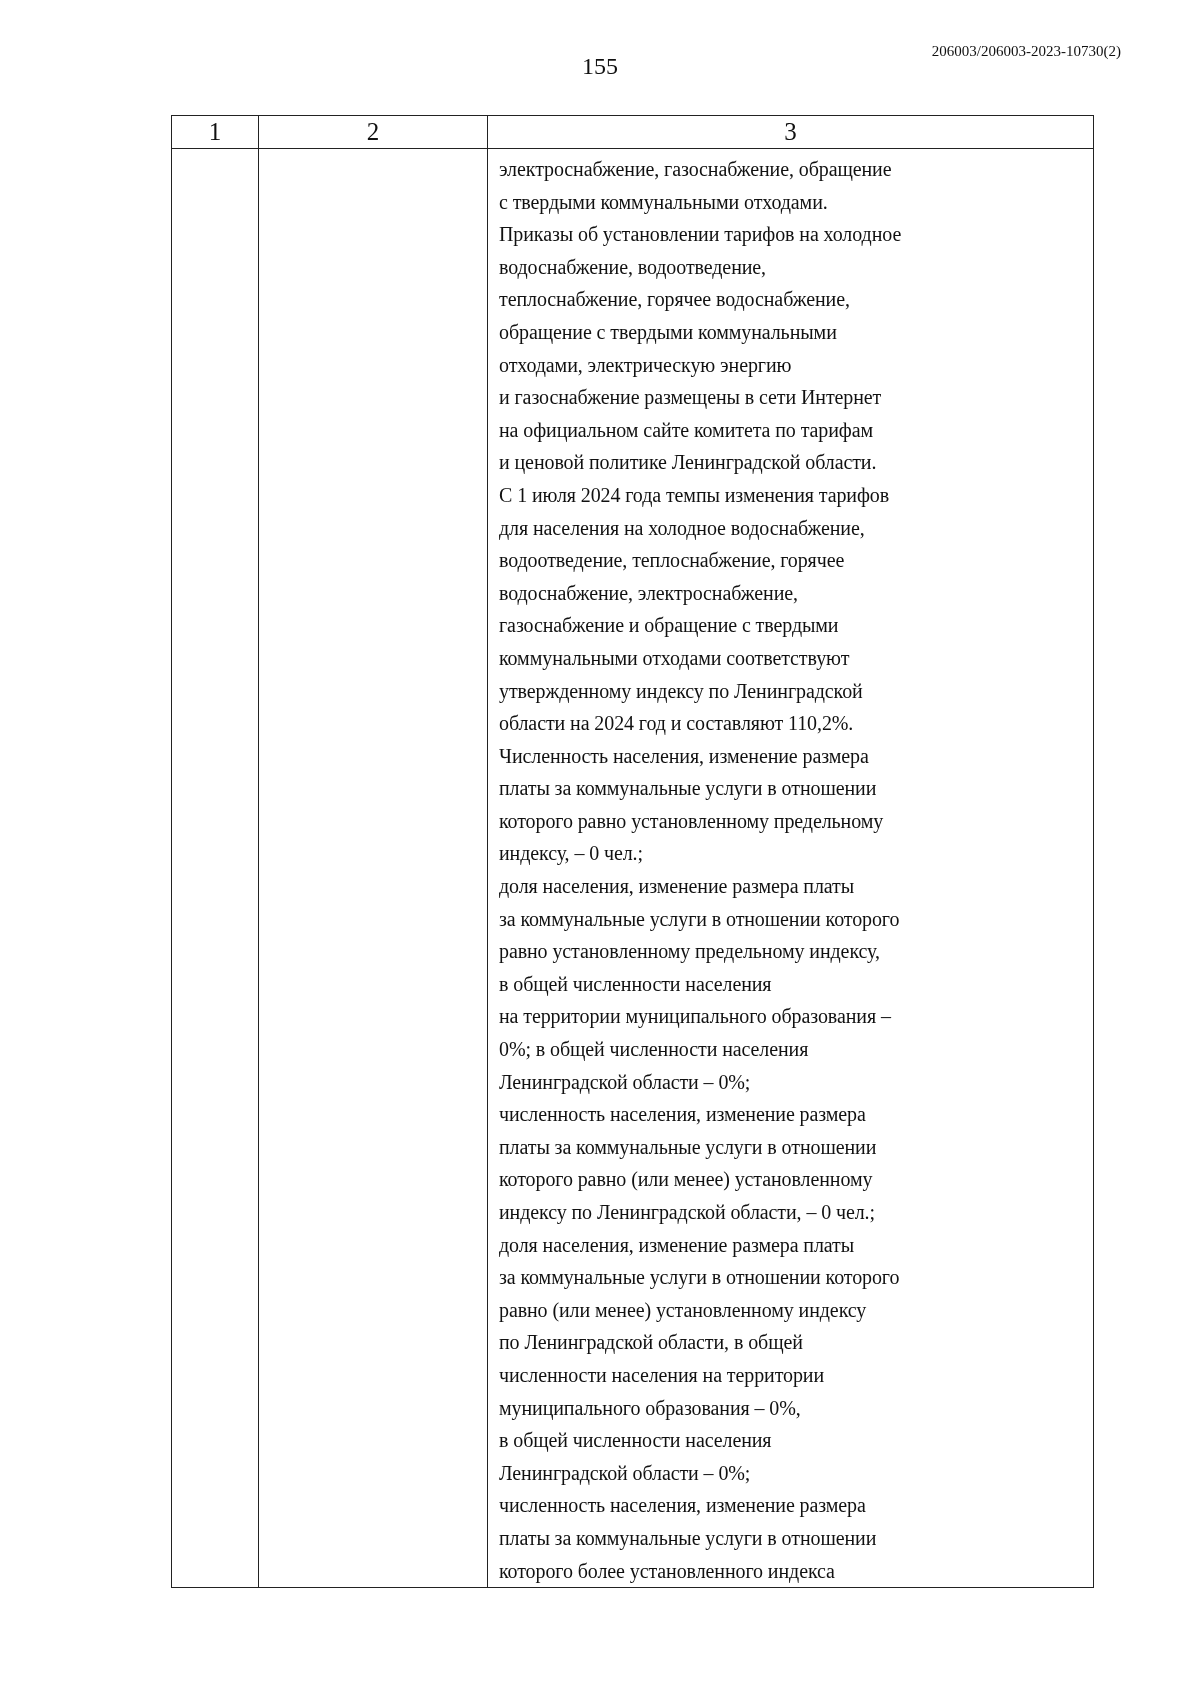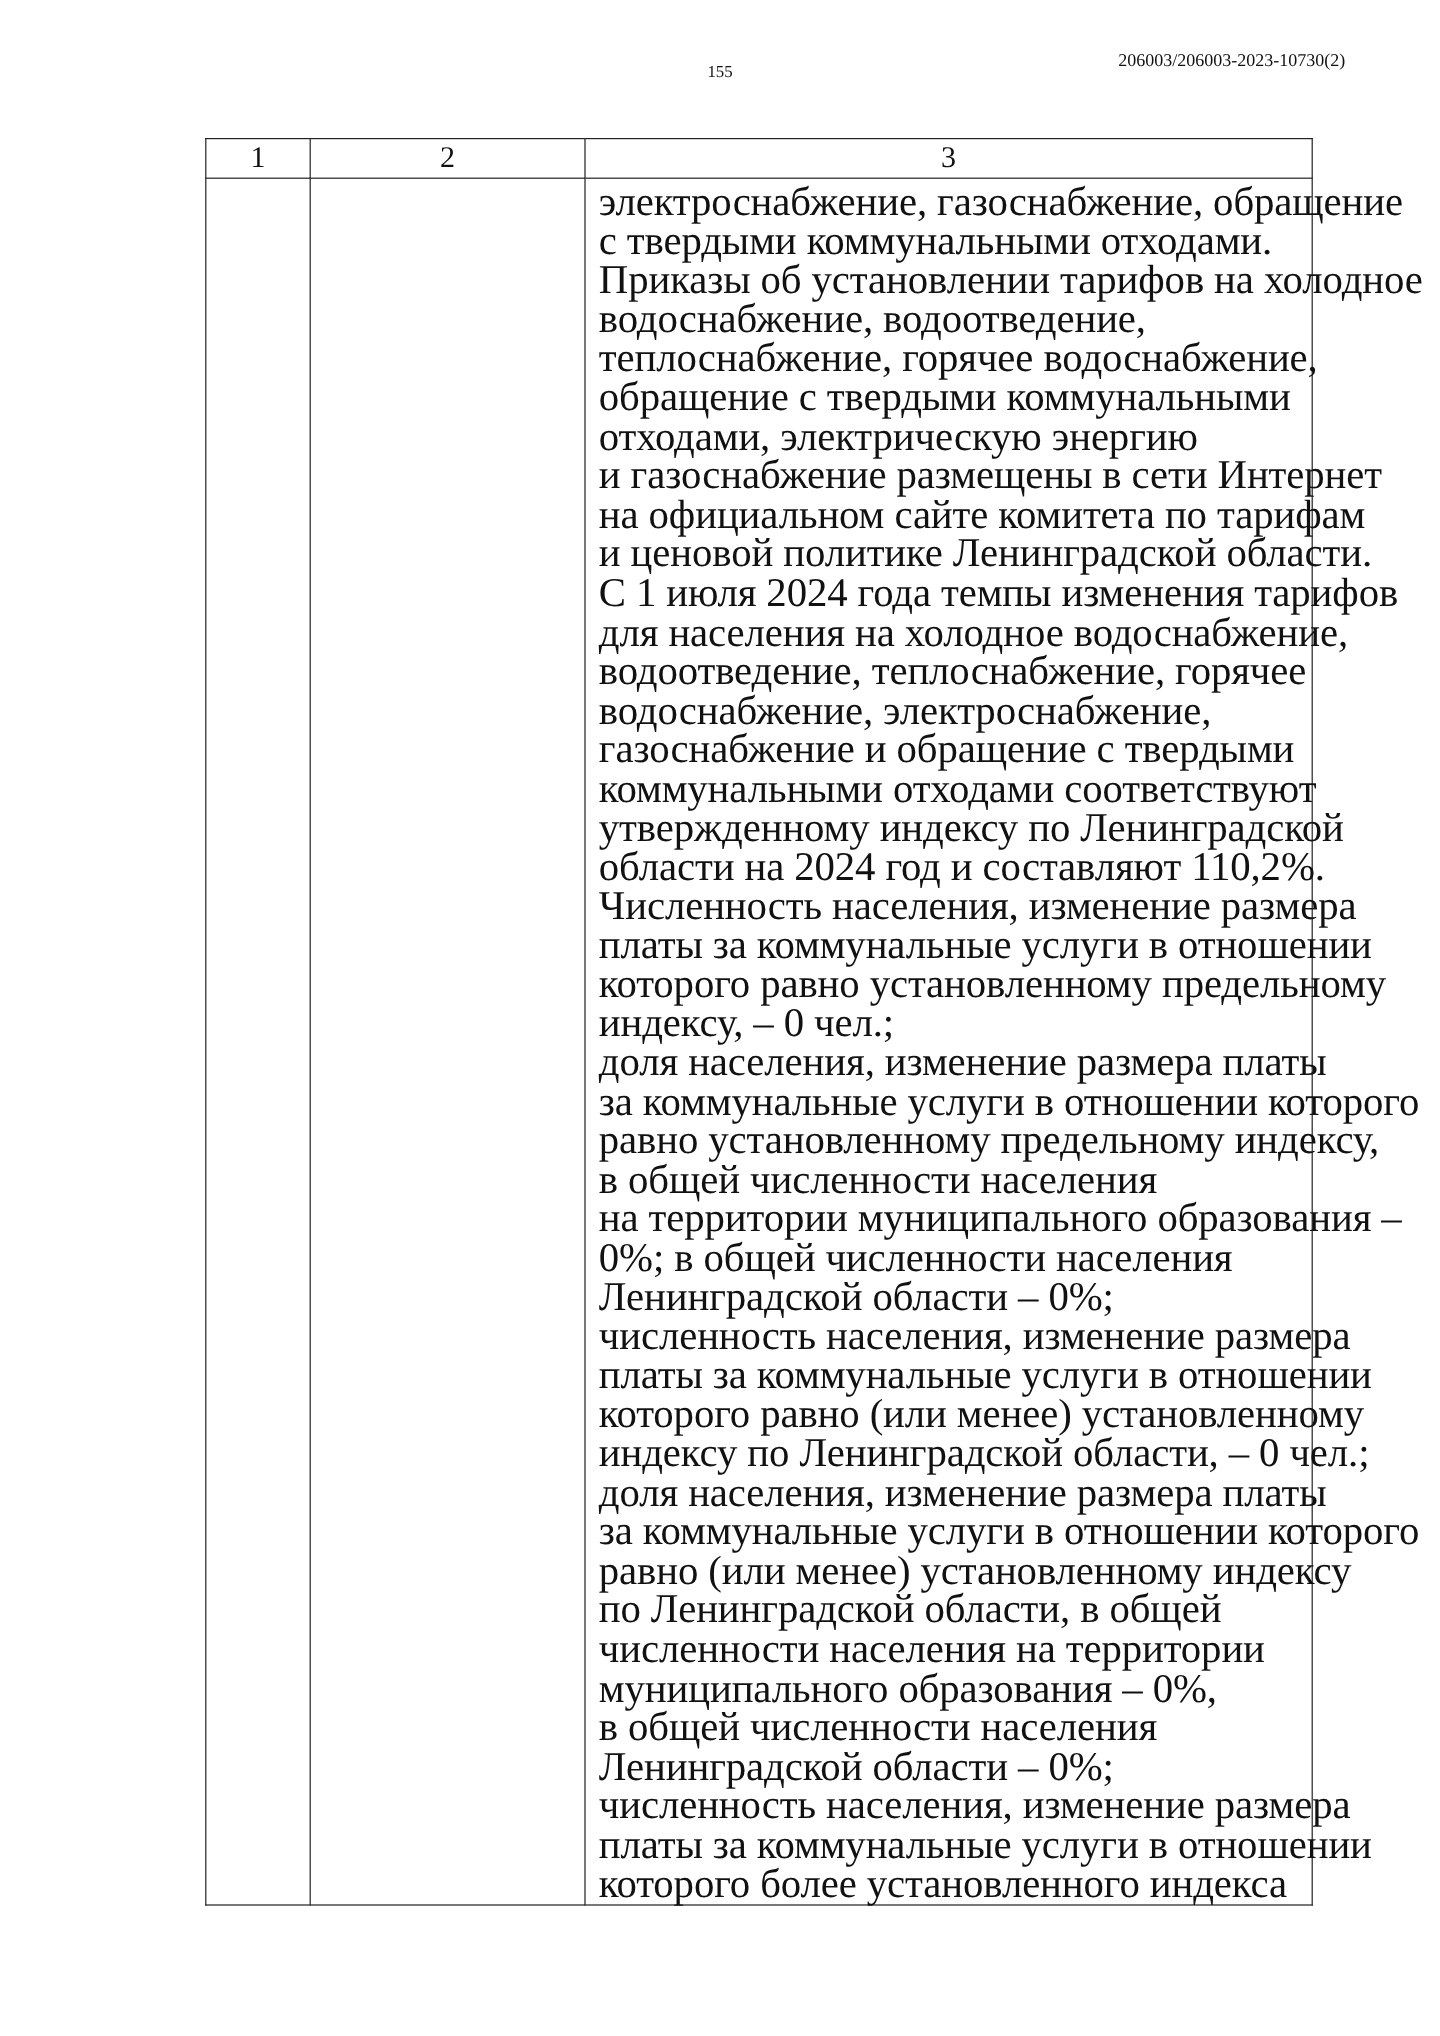--- a/index.html
+++ b/index.html
@@ -21,21 +21,21 @@
       right: 79px;
       font-size: 15px;
       letter-spacing: 0px;
     }
     .page-number {
       position: absolute;
       top: 53px;
       left: 0;
       width: 1200px;
       text-align: center;
-      font-size: 14px;
+      font-size: 24px;
     }
     table.doc-table {
       position: absolute;
       top: 115px;
       left: 171px;
       width: 922px;
       border-collapse: collapse;
       table-layout: fixed;
     }
     table.doc-table td, table.doc-table th {
@@ -51,21 +51,21 @@
       height: 32px;
       font-size: 25px;
       text-align: center;
       line-height: 32px;
     }
     .body-cell {
       height: 1428px;
     }
     .body-text {
       padding: 4px 6px 0 11px;
-      font-size: 34px;
+      font-size: 20px;
       line-height: 32.6px;
       white-space: pre-line;
       letter-spacing: -0.1px;
     }
     .line {
       display: block;
       white-space: nowrap;
     }
   </style>
 </head>

